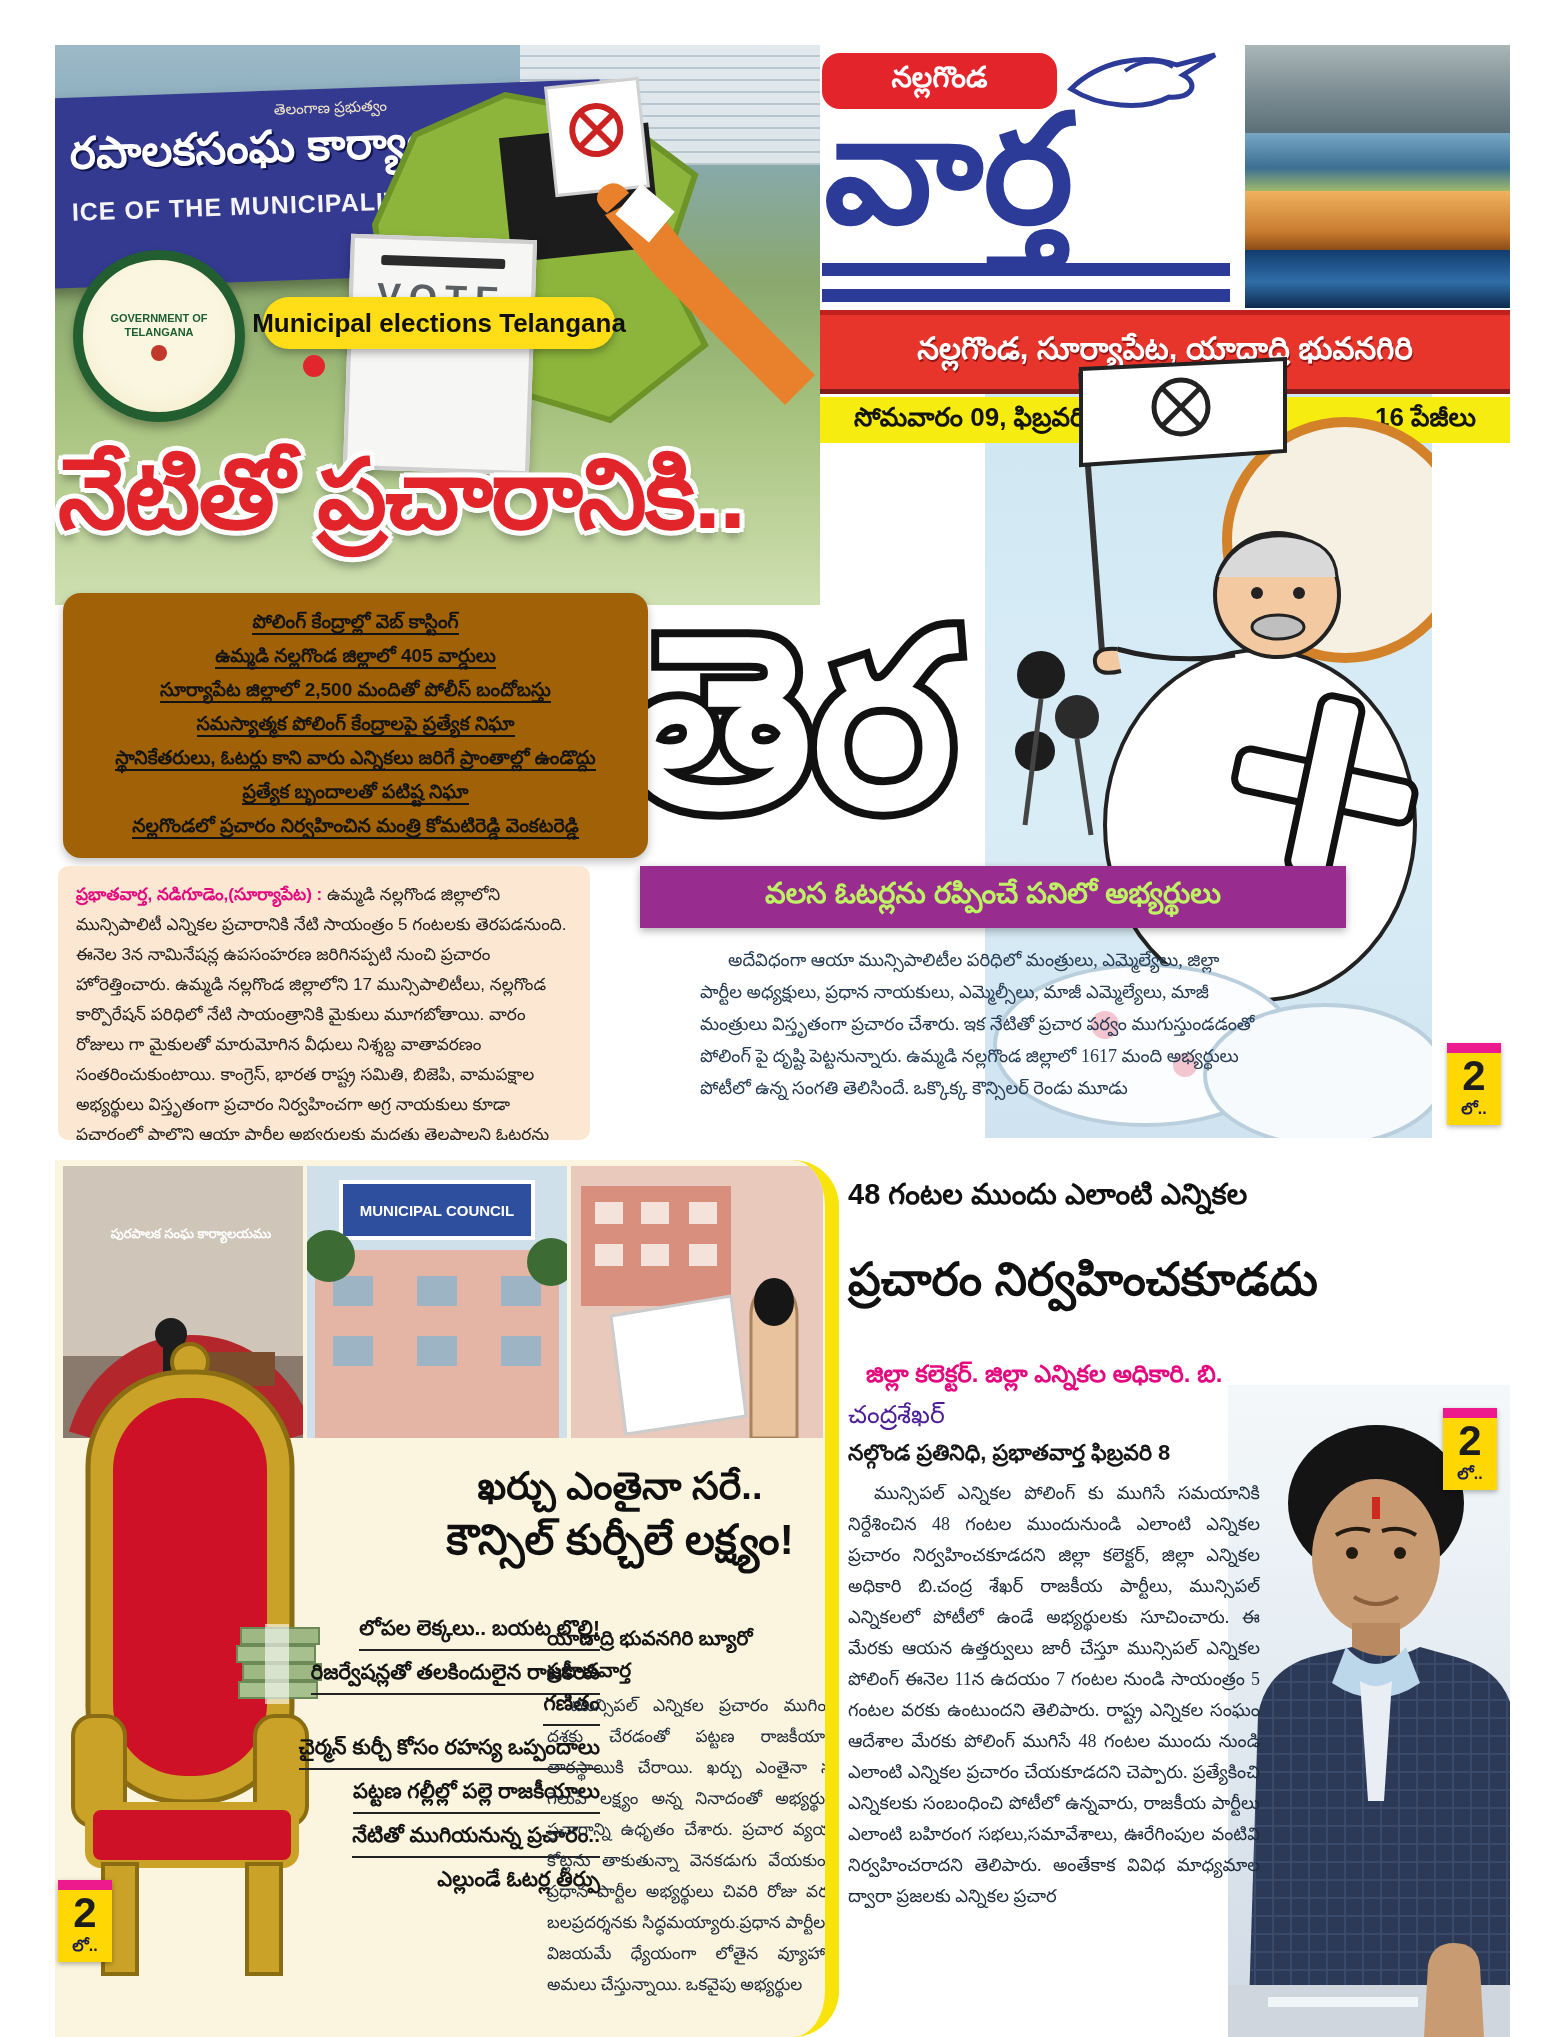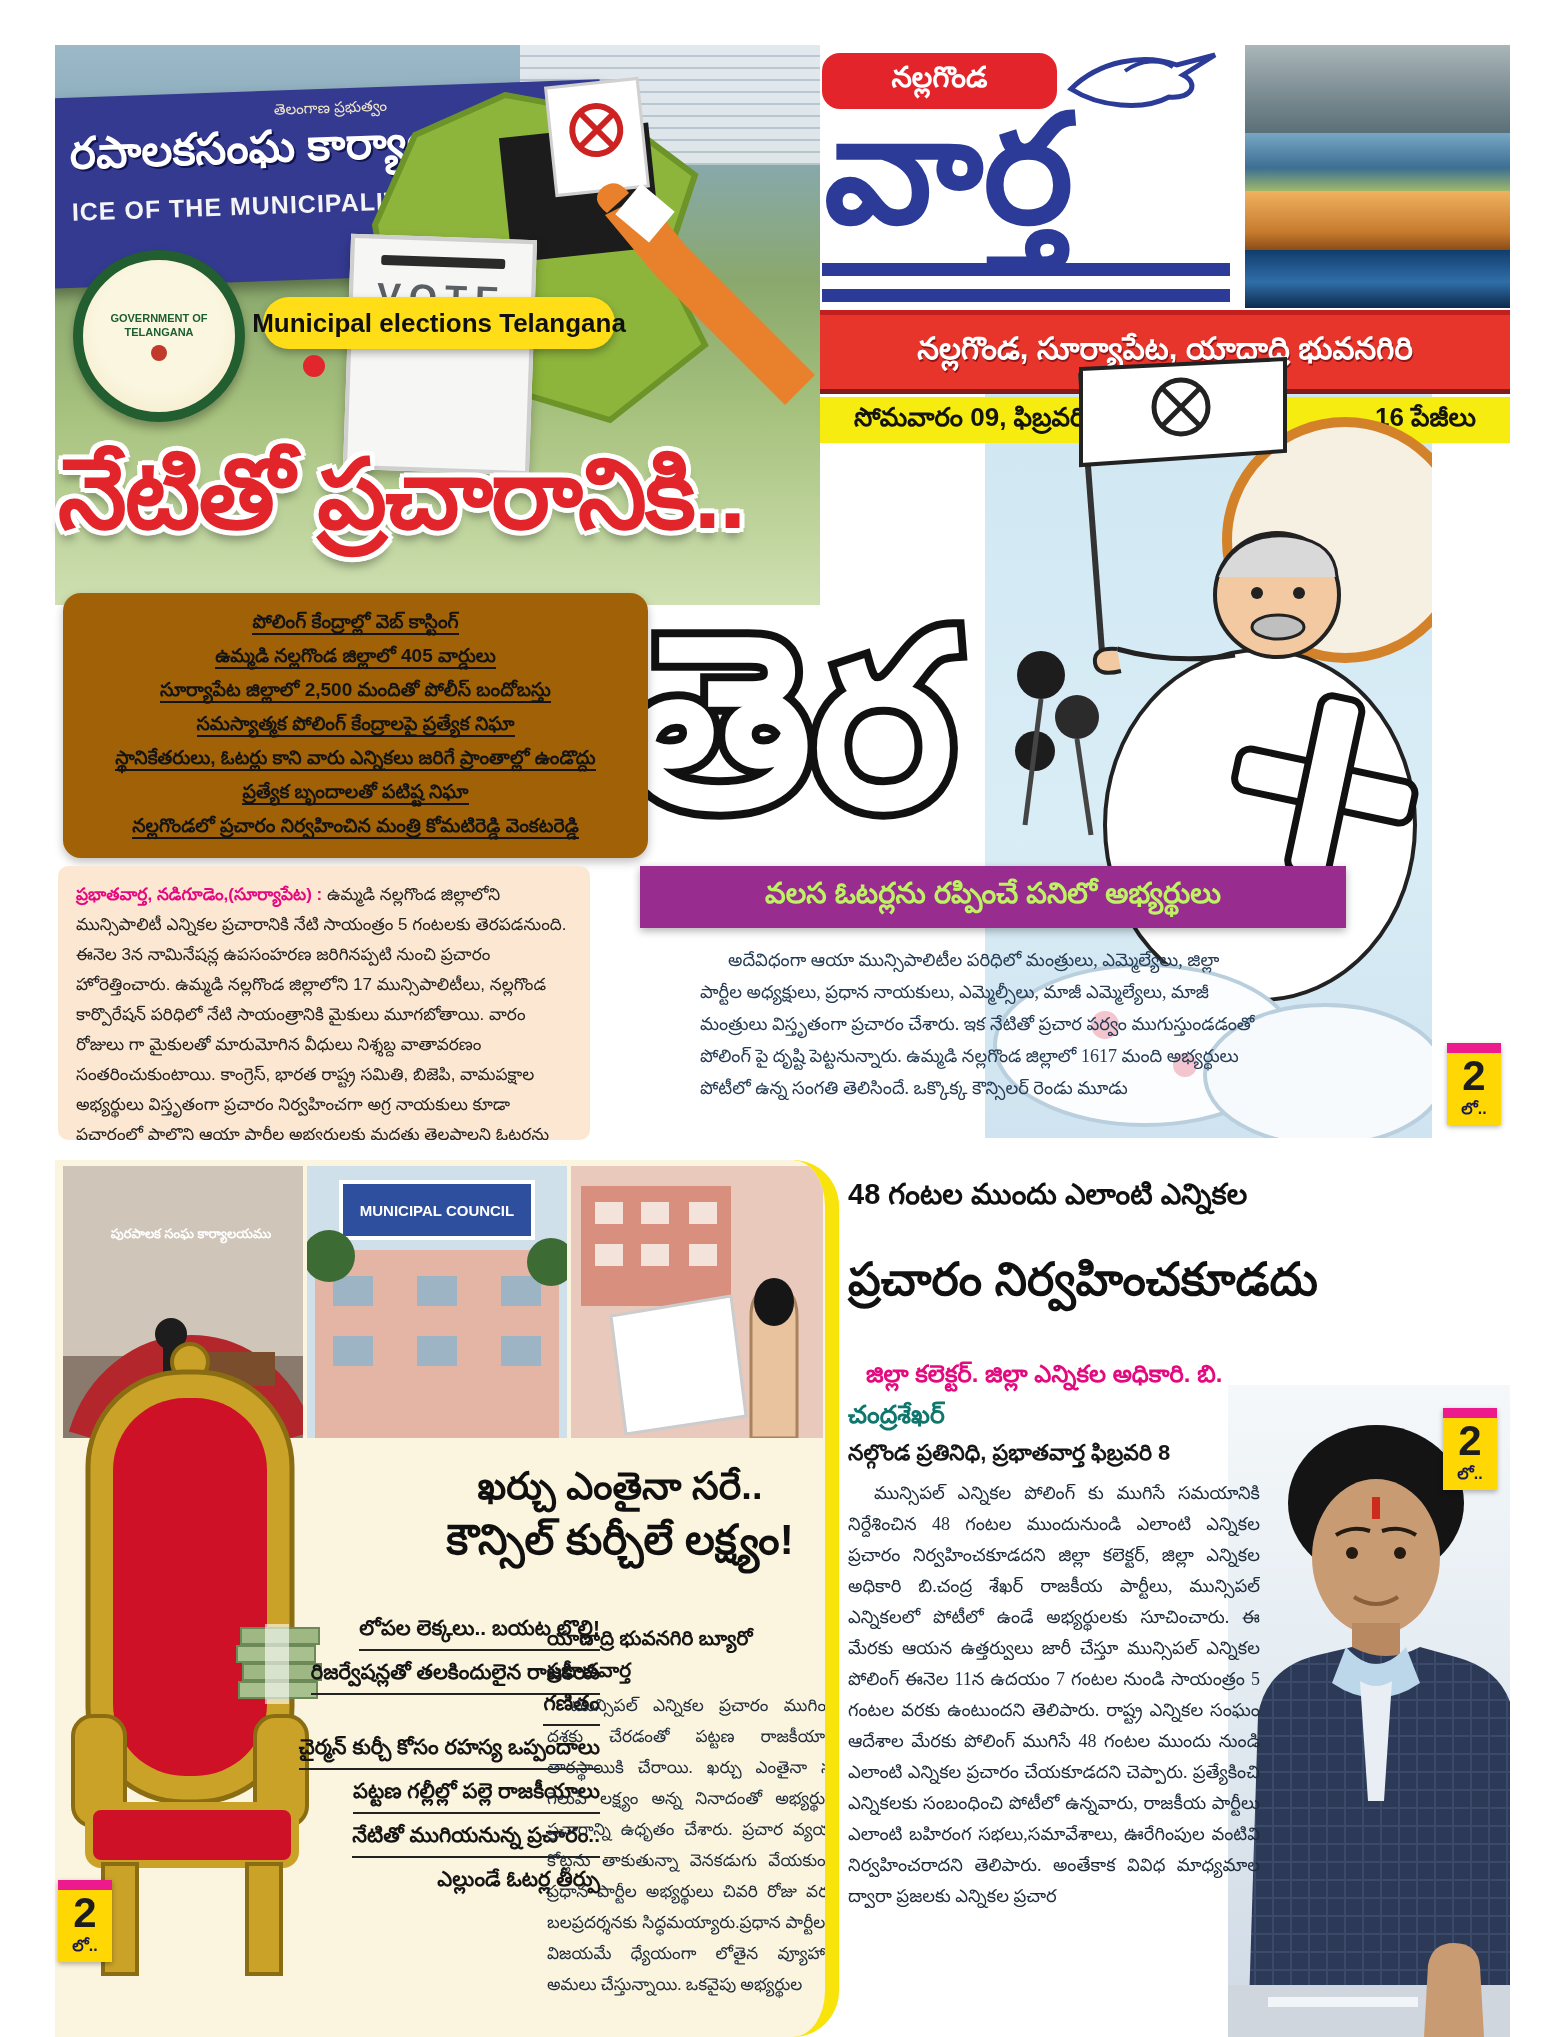--- a/index.html
+++ b/index.html
@@ -91,21 +91,21 @@
   .c-points div.nold span{border-bottom:none}
   .c-midcol{position:absolute;left:492px;top:462px;width:296px;height:408px;overflow:hidden;z-index:3}
   .c-midcol .dl{font-size:20px;font-weight:800;color:#161616;line-height:32px}
   .c-midcol .body{font-family:"Liberation Serif",serif;font-size:17px;line-height:31px;color:#1c2a3a;text-align:justify;text-indent:24px;margin-top:4px}
   .chair{position:absolute;left:0px;top:168px;width:275px;height:690px;z-index:2}
 
   
   .h48-1{left:848px;top:1178px;width:660px;font-size:29px;font-weight:800;color:#111;z-index:3;white-space:nowrap}
   .h48-2{left:848px;top:1252px;width:660px;font-size:46px;font-weight:800;color:#111;z-index:3;white-space:nowrap}
   .h48-sub1{left:866px;top:1360px;font-size:24px;font-weight:800;color:#e5097f;z-index:3;white-space:nowrap}
-  .h48-sub2{left:848px;top:1400px;font-size:25px;font-weight:700;color:#0f766e;z-index:3;white-space:nowrap}
+  .h48-sub2{left:848px;top:1400px;font-size:25px;font-weight:400;color:#4c1d95;z-index:3;white-space:nowrap}
   .h48-dl{left:848px;top:1440px;font-size:22px;font-weight:800;color:#171717;z-index:3;white-space:nowrap}
   .h48-body{left:848px;top:1478px;width:412px;height:556px;z-index:3;font-family:"Liberation Serif",serif;
     font-size:18px;line-height:31px;color:#1c2a3a;text-align:justify;overflow:hidden;text-indent:26px}
   .collector-photo{left:1228px;top:1385px;width:282px;height:652px;z-index:2;overflow:hidden;
     background:linear-gradient(180deg,#f5f8fa 0%,#e4ecf2 45%,#cfd9e4 100%)}
 </style>
 </head>
 <body>
 
 <div class="page">

